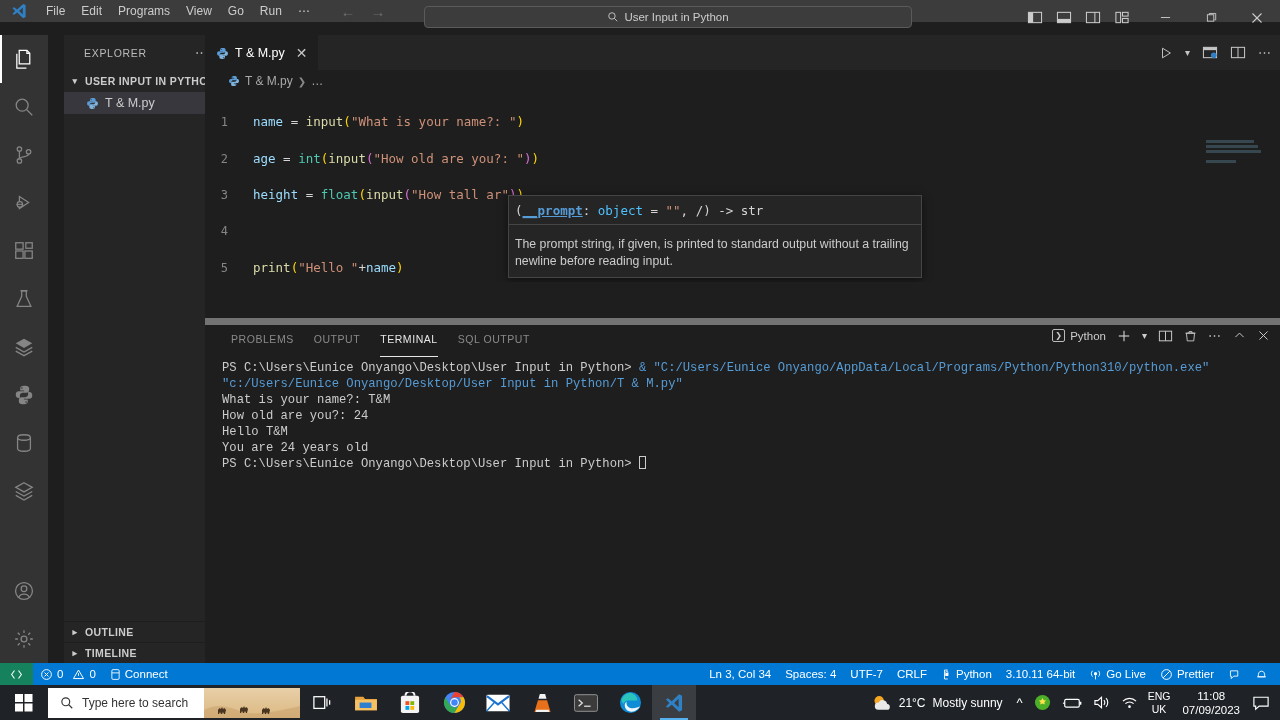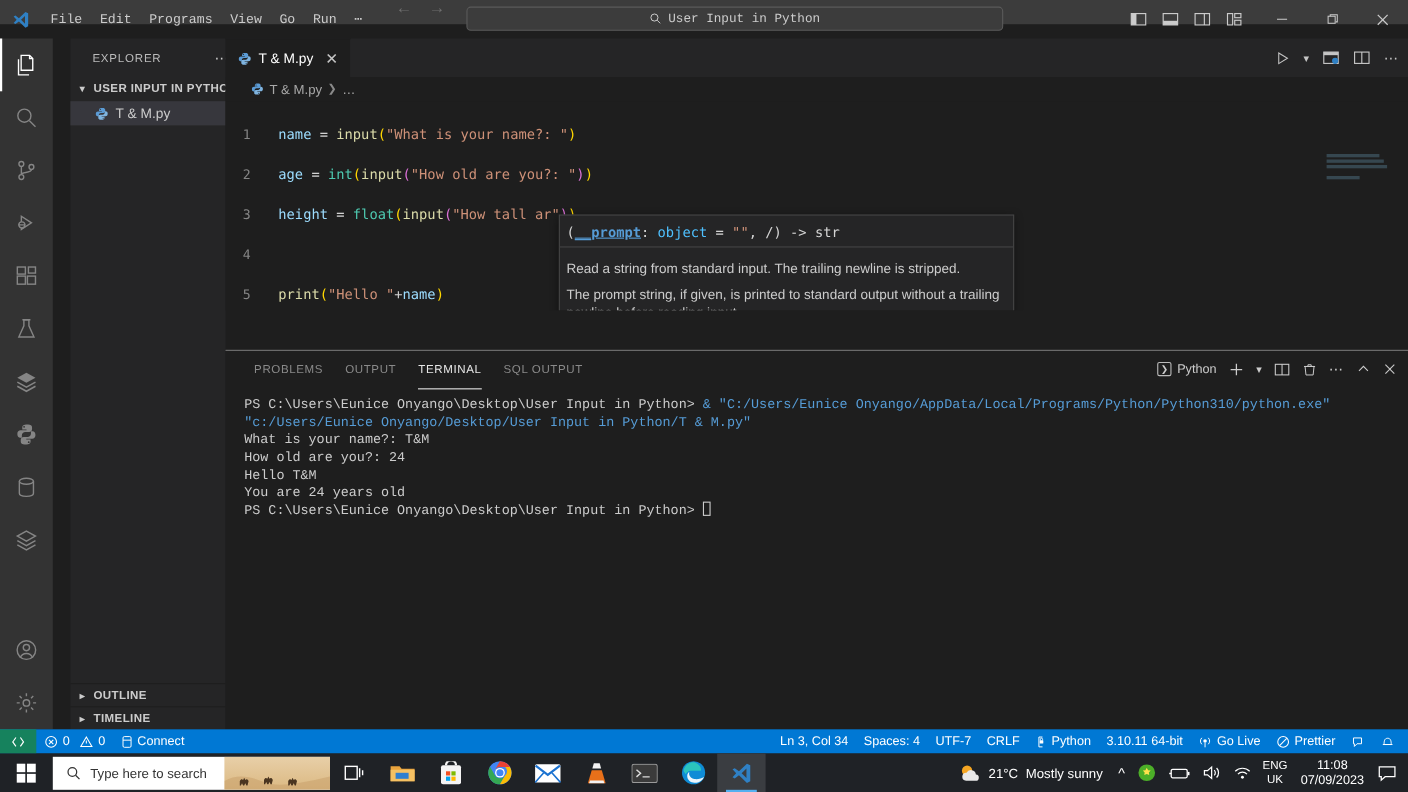--- a/index.html
+++ b/index.html
@@ -7,21 +7,21 @@
   body {
     font-family: "Liberation Sans", sans-serif;
     background:#1e1e1e; color:#ccc; font-size:12px;
     -webkit-font-smoothing:antialiased;
   }
   .app { position:relative; width:1280px; height:720px; }
 
   
   .titlebar {
     position:absolute; left:0; top:0; width:1280px; height:22px;
-    background:#3c3c3c; display:flex; align-items:flex-start;font-family:Liberation Mono, monospace;
+    background:#3c3c3c; display:flex; align-items:center;
   }
   .vscode-logo { width:38px; height:35px; display:flex; align-items:center; justify-content:center; }
   .menu { display:flex; align-items:center; height:35px; }
   .menu-item {
     padding:0 8px; height:22px; line-height:22px; font-size:12px;
     color:#cccccc; border-radius:3px; cursor:default;
   }
   .nav-arrows { display:flex; align-items:center; margin-left:22px; gap:14px; color:#6e6e6e; }
   .nav-arrow { font-size:15px; width:16px; text-align:center; }
   .qinput {
@@ -139,21 +139,21 @@
   .hv-param { color:#569cd6; font-weight:bold; text-decoration:underline; }
   .hv-type { color:#4fc1ff; }
   .hv-str { color:#ce9178; }
   .hover-body { padding:4px 6px 8px 6px; }
   .hover-p { font-size:12.3px; line-height:16.5px; color:#cccccc; margin:7px 0 0 0; }
 
   
   .panel { position:absolute; left:0; top:283px; width:1075px; height:345px; background:#1e1e1e; }
   .panel-tabs {
     height:35px; display:flex; align-items:center; padding-left:16px; gap:0;
-    border-top:1px solid #737373;
+    border-top:7px solid #737373;
   }
   .ptab {
     padding:0 10px; height:35px; display:flex; align-items:center;
     font-size:10.5px; letter-spacing:.55px; color:#8a8a8a; position:relative;
   }
   .ptab.active { color:#e7e7e7; }
   .ptab.active::after {
     content:""; position:absolute; left:10px; right:10px; bottom:0; height:1px; background:#e7e7e7;
   }
   .panel-actions {
@@ -476,21 +476,20 @@
         <div class="mm-line" style="width:48px"></div>
         <div class="mm-line" style="width:52px"></div>
         <div class="mm-line" style="width:55px"></div>
         <div class="mm-line" style="width:0px"></div>
         <div class="mm-line" style="width:30px"></div>
       </div>
 
       <div class="hover">
         <div class="hover-sig"><span>(</span><span class="hv-param">__prompt</span><span>: </span><span class="hv-type">object</span><span> = </span><span class="hv-str">""</span><span>, /) -&gt; str</span></div>
         <div class="hover-body">
-          <p class="hover-p">Read a string from standard input. The trailing newline is stripped.</p>
           <p class="hover-p">The prompt string, if given, is printed to standard output without a trailing newline before reading input.</p>
 
         </div>
       </div>
     </div>
 
     <div class="panel">
       <div class="panel-tabs">
         <div class="ptab">PROBLEMS</div>
         <div class="ptab">OUTPUT</div>

